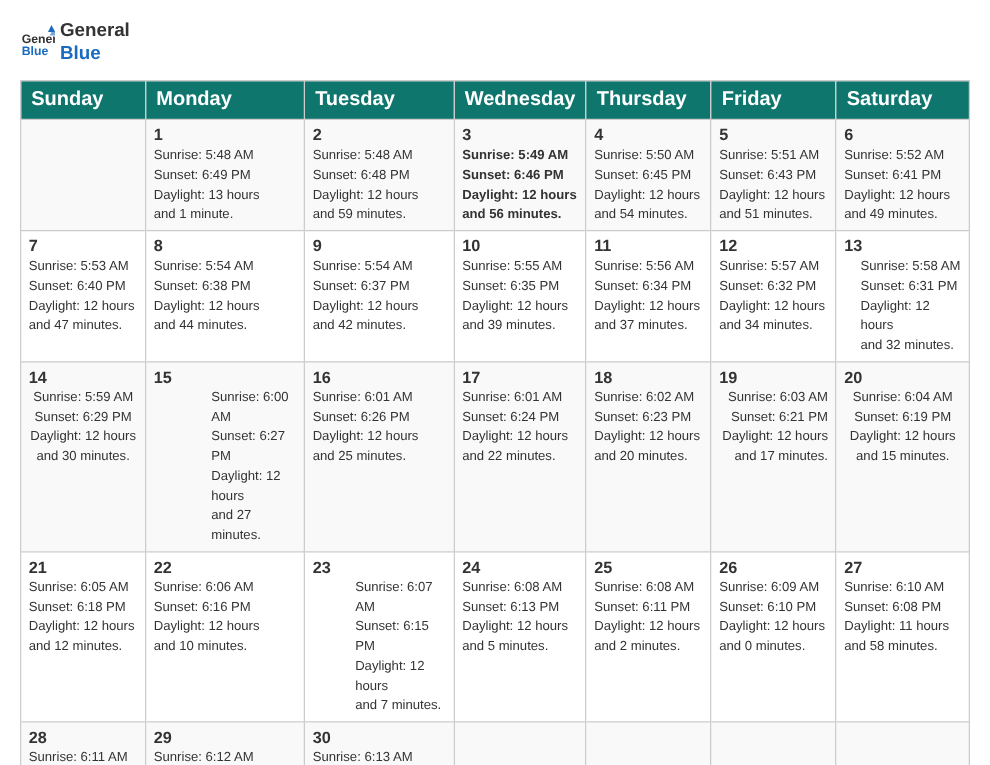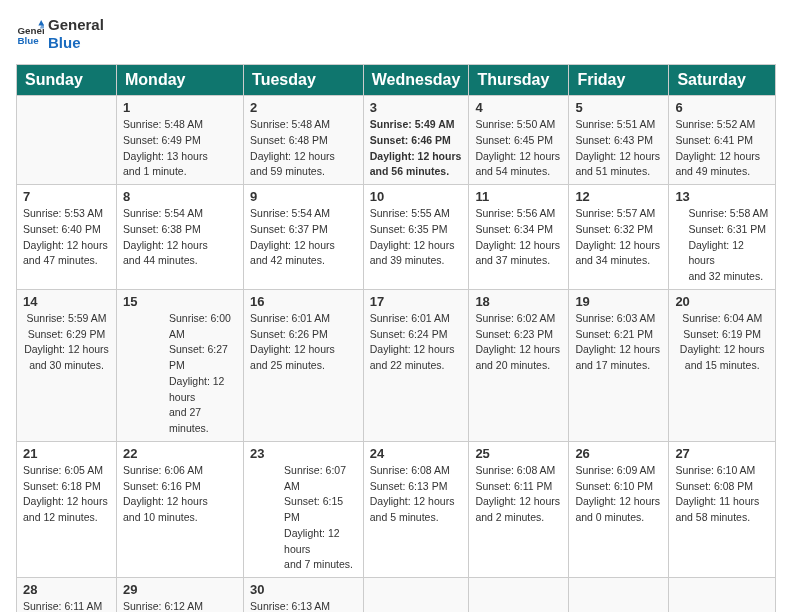--- a/index.html
+++ b/index.html
@@ -235,21 +235,21 @@
         </td>
         <td>
           <span class="day-num">18</span>
           <div class="day-info" style="white-space: pre-line;">Sunrise: 6:02 AM
 Sunset: 6:23 PM
 Daylight: 12 hours
 and 20 minutes.</div>
         </td>
         <td>
           <span class="day-num">19</span>
-          <div class="day-info" style="white-space: pre-line;">Sunrise: 6:03 AM
+          <div class="day-info" style="white-space: pre-line; text-align: right;">Sunrise: 6:03 AM
 Sunset: 6:21 PM
 Daylight: 12 hours
 and 17 minutes.</div>
         </td>
         <td>
           <span class="day-num">20</span>
           <div class="day-info" style="white-space: pre-line; text-align: center;">Sunrise: 6:04 AM
 Sunset: 6:19 PM
 Daylight: 12 hours
 and 15 minutes.</div>

